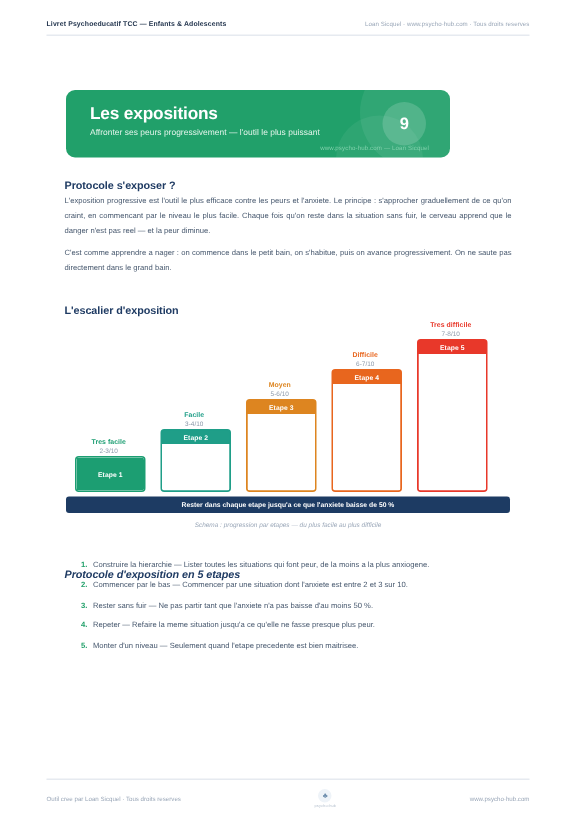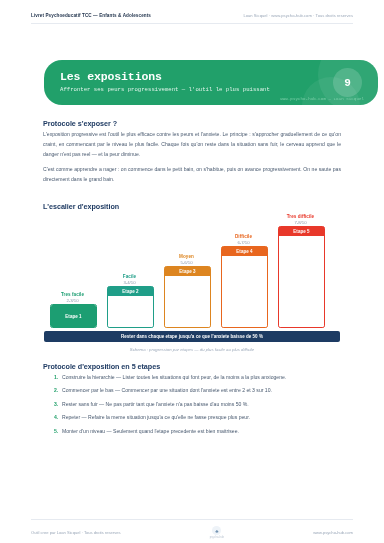--- a/index.html
+++ b/index.html
@@ -15,22 +15,22 @@
   .topbar{
     position:absolute;left:31px;top:13px;width:322px;
     display:flex;justify-content:space-between;align-items:baseline;
     padding-bottom:5px;border-bottom:1px solid #e6eaf0;
   }
   .topbar-left{font-size:4.6px;font-weight:bold;letter-spacing:.02em;color:#24364f;white-space:nowrap;}
   .topbar-right{font-size:4.1px;color:#9aa7b8;white-space:nowrap;letter-spacing:.01em;}
 
   
   .hero{
-    position:absolute;left:44px;top:60px;width:334px;height:45px;
-    background:#21a06a;border-radius:18px;overflow:hidden;font-family:Liberation Mono, monospace;
+    position:absolute;left:44px;top:60px;width:256px;height:45px;
+    background:#21a06a;border-radius:6px;overflow:hidden;
   }
   .hero-blob1{position:absolute;right:-14px;top:-22px;width:74px;height:74px;border-radius:50%;background:rgba(255,255,255,.07);}
   .hero-blob2{position:absolute;right:18px;bottom:-30px;width:58px;height:58px;border-radius:50%;background:rgba(255,255,255,.06);}
   .hero-title{
     position:absolute;left:16px;top:10px;
     font-size:11.5px;font-weight:bold;color:#fff;letter-spacing:-.01em;
   }
   .hero-sub{
     position:absolute;left:16px;top:26px;
     font-size:5.6px;color:#e4f5ec;letter-spacing:.005em;
@@ -46,21 +46,21 @@
     font-size:4.1px;color:#7fd0ab;letter-spacing:.02em;
   }
 
   
   .h2{
     position:absolute;left:43px;
     font-size:7.2px;font-weight:bold;color:#1f3b63;letter-spacing:-.005em;
   }
   #why-title{top:119px;}
   #stair-title{top:202px;}
-  #proto-title{top:362px;}
+  #proto-title{top:378px;font-style:italic;}
 
   .para{
     position:absolute;left:43px;width:298px;
     font-size:5.1px;line-height:1.95;color:#47586e;text-align:justify;
   }
   #why-p1{top:130px;}
   #why-p2{top:165px;}
 
   
   .chart{position:absolute;left:44px;top:214px;width:296px;height:136px;}

